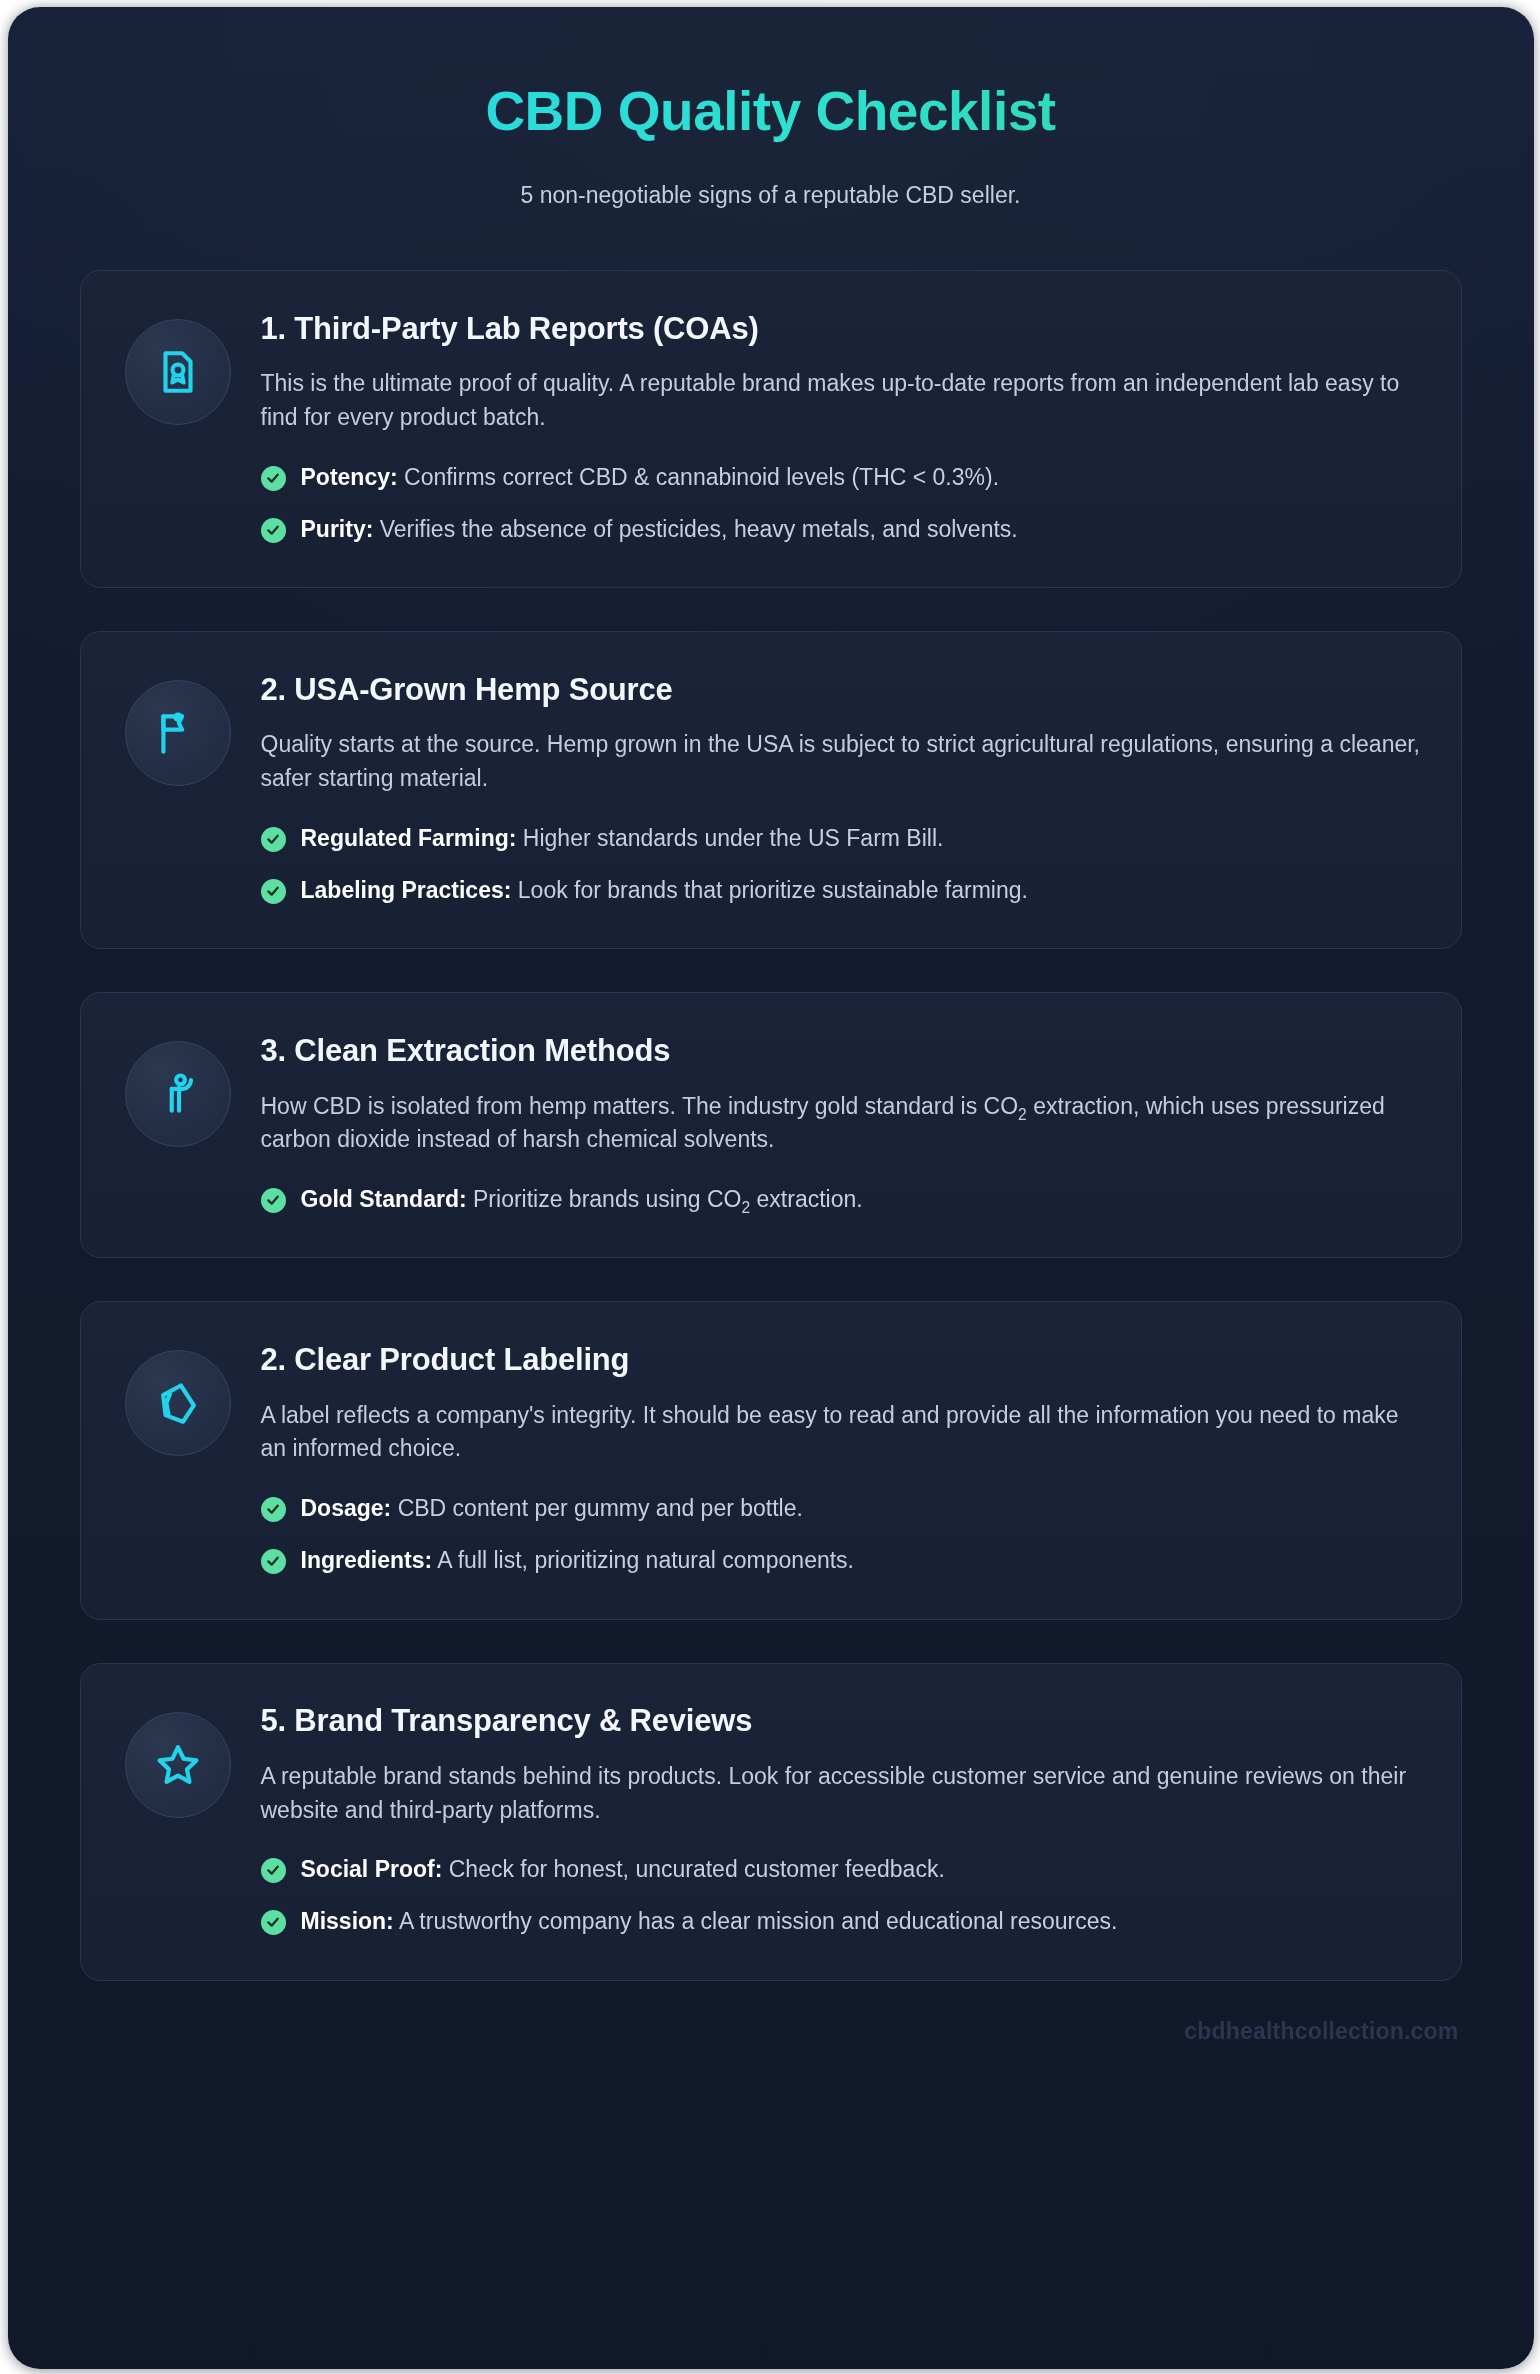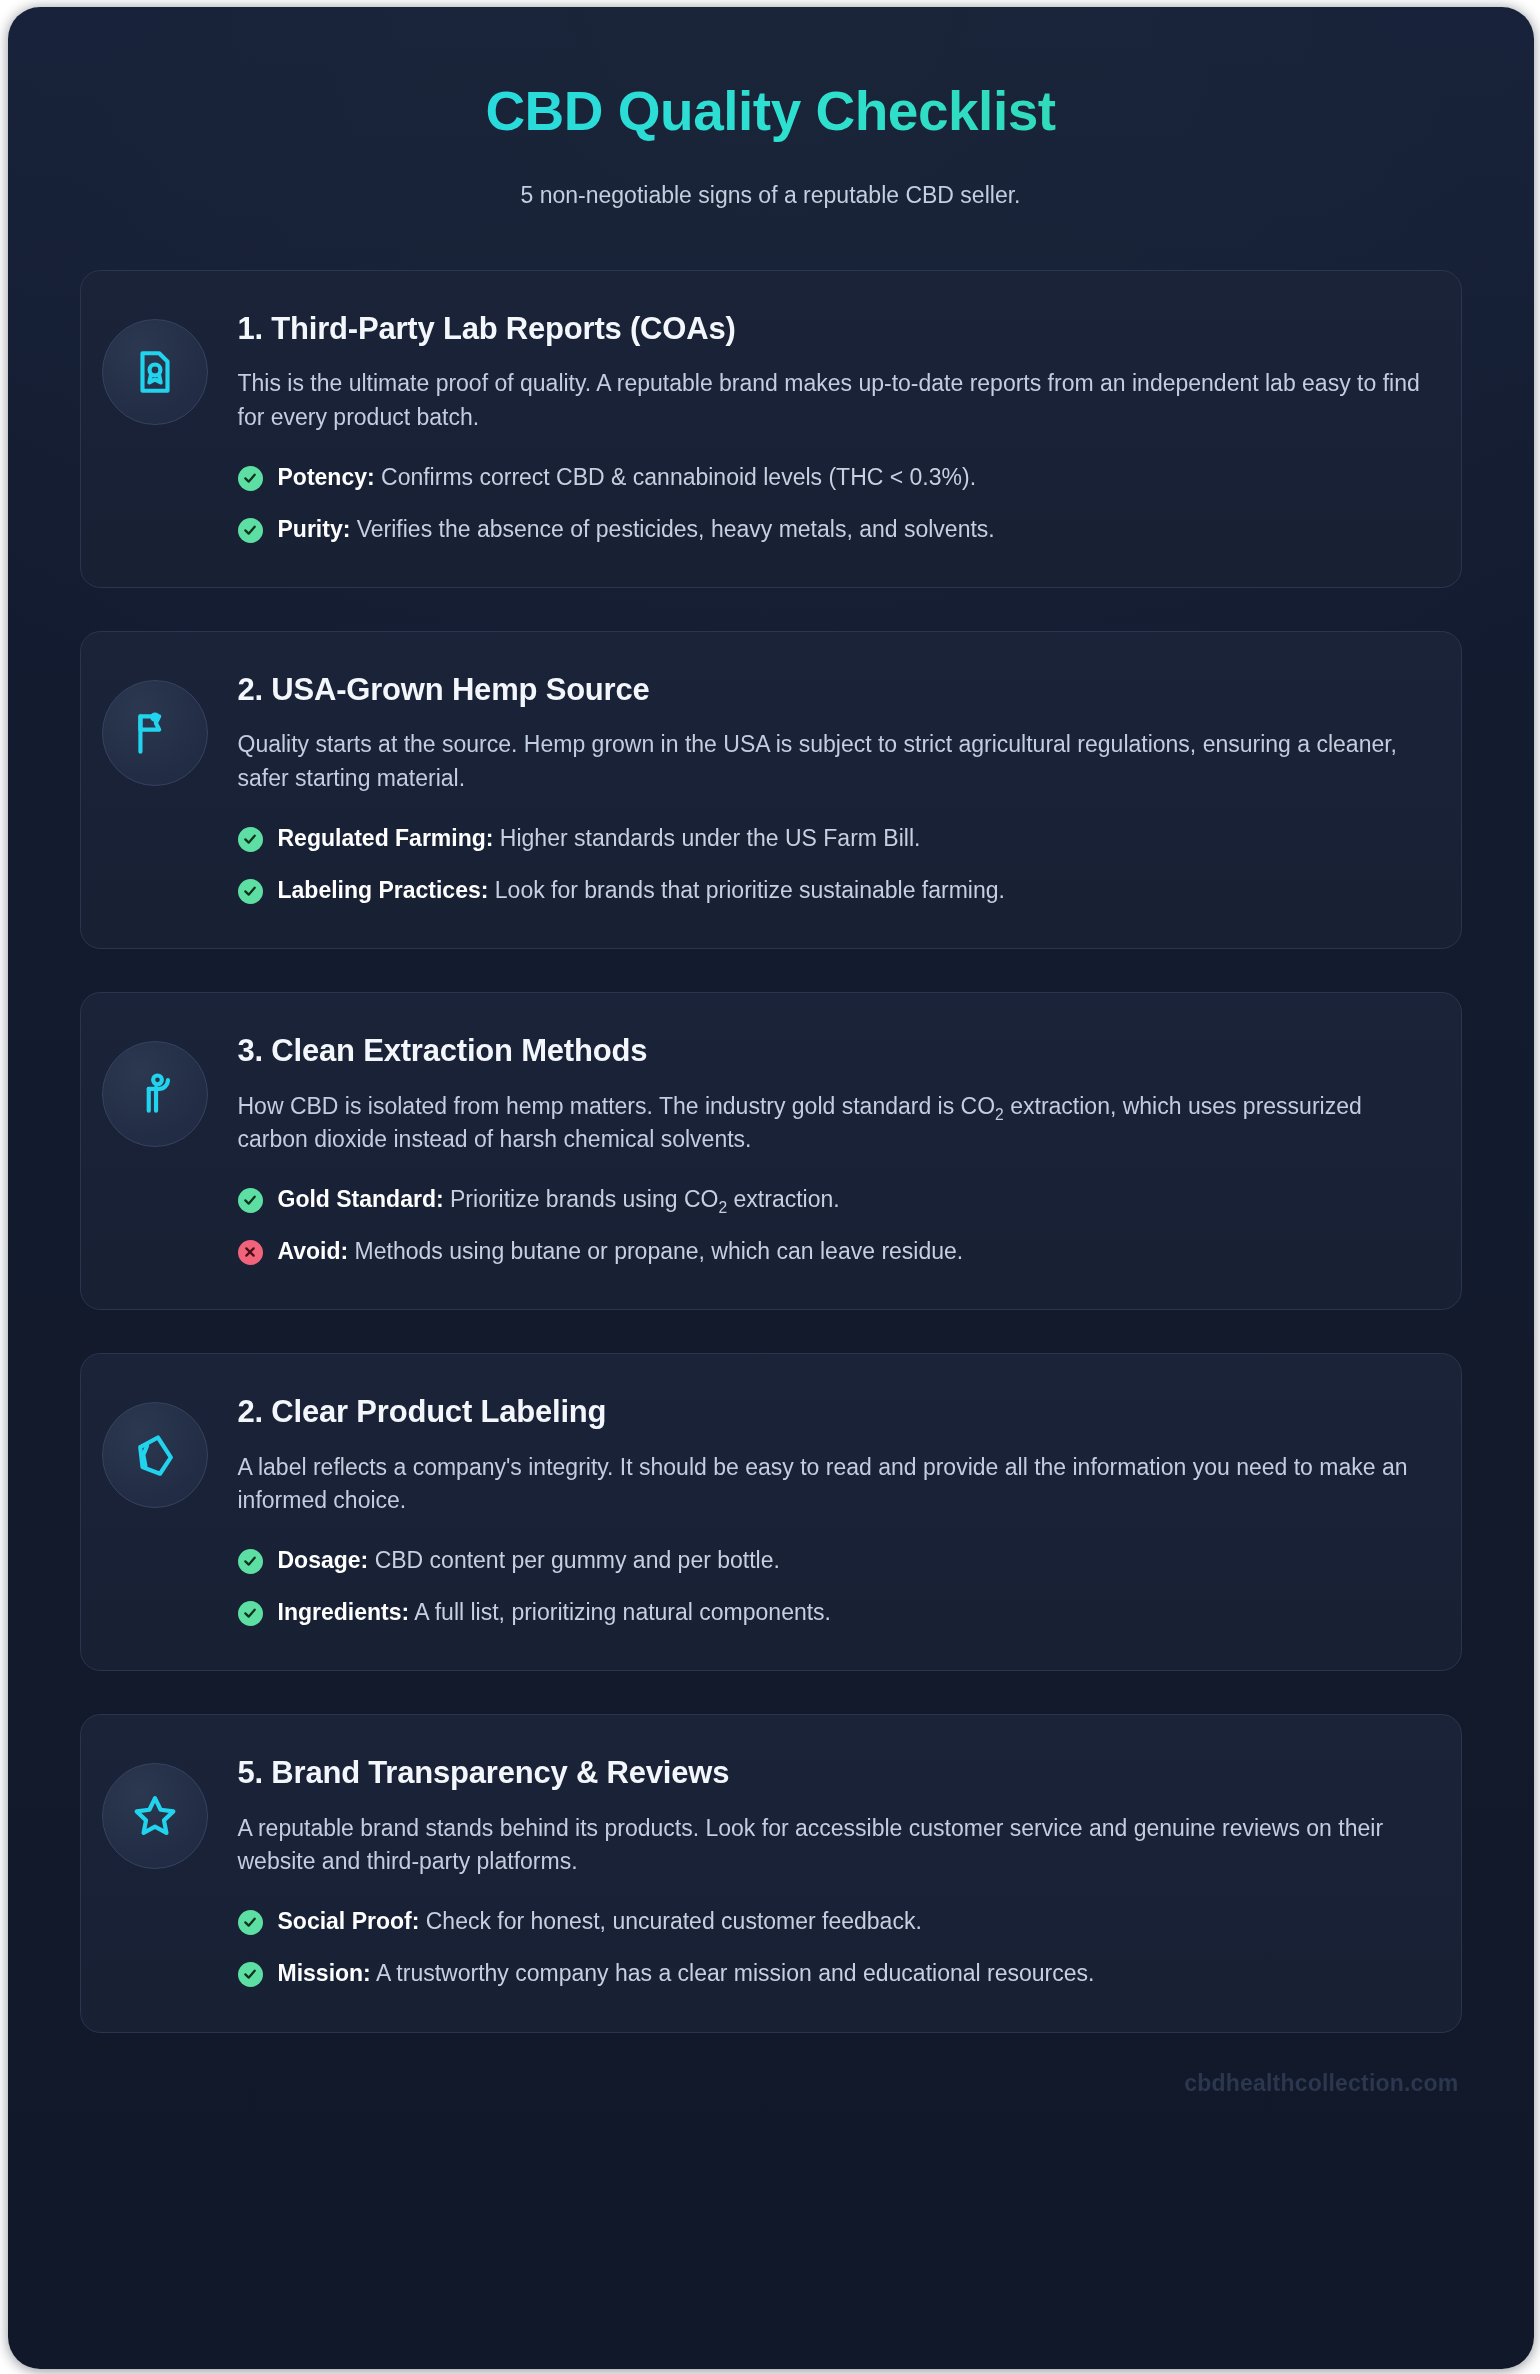--- a/index.html
+++ b/index.html
@@ -60,21 +60,21 @@
     flex-direction: column;
     gap: 43px;
   }
   .card {
     display: flex;
     align-items: flex-start;
     gap: 0;
     background: linear-gradient(180deg, #1a2338 0%, #182034 100%);
     border: 0.9px solid #2a3550;
     border-radius: 20.4px;
-    padding: 37px 37px 41px 21px;
+    padding: 37px 37px 41px 44px;
     box-sizing: border-box;
     justify-content: center;
   }
   .icon-wrap {
     flex: 0 0 auto;
     width: 104px;
     height: 104px;
     margin-right: 30px;
     margin-top: 11px;
     border-radius: 50%;
@@ -244,29 +244,20 @@
           <p class="card-desc">How CBD is isolated from hemp matters. The industry gold standard is CO<sub>2</sub> extraction, which uses pressurized carbon dioxide instead of harsh chemical solvents.</p>
           <ul class="bullets">
             <li class="bullet">
               <span class="bullet-mark check">
                 <svg viewBox="0 0 24 24" fill="none" stroke="#12321f" stroke-width="3.4" stroke-linecap="round" stroke-linejoin="round">
                   <path d="M5 12.5 10 17.5 19 7"></path>
                 </svg>
               </span>
               <span class="bullet-text"><span class="bullet-label">Gold Standard:</span> <span>Prioritize brands using CO<sub>2</sub> extraction.</span></span>
             </li>
-            <li class="bullet">
-              <span class="bullet-mark cross">
-                <svg viewBox="0 0 24 24" fill="none" stroke="#4a1018" stroke-width="3.4" stroke-linecap="round" stroke-linejoin="round">
-                  <path d="M6.5 6.5 17.5 17.5"></path>
-                  <path d="M17.5 6.5 6.5 17.5"></path>
-                </svg>
-              </span>
-              <span class="bullet-text"><span class="bullet-label">Avoid:</span> <span>Methods using butane or propane, which can leave residue.</span></span>
-            </li>
           </ul>
         </div>
       </div>
       <div class="card">
         <div class="icon-wrap">
           <svg viewBox="0 0 24 24" fill="none" stroke="#22d3ee" stroke-width="2" stroke-linecap="round" stroke-linejoin="round">
             <path d="M13.4 3.6 4.9 8.2l1.1 9.6 8.4 3.2 5.2-7.9z"></path>
             <path d="M8.2 7.6 6.4 12l1 5.2"></path>
           </svg>
         </div>

